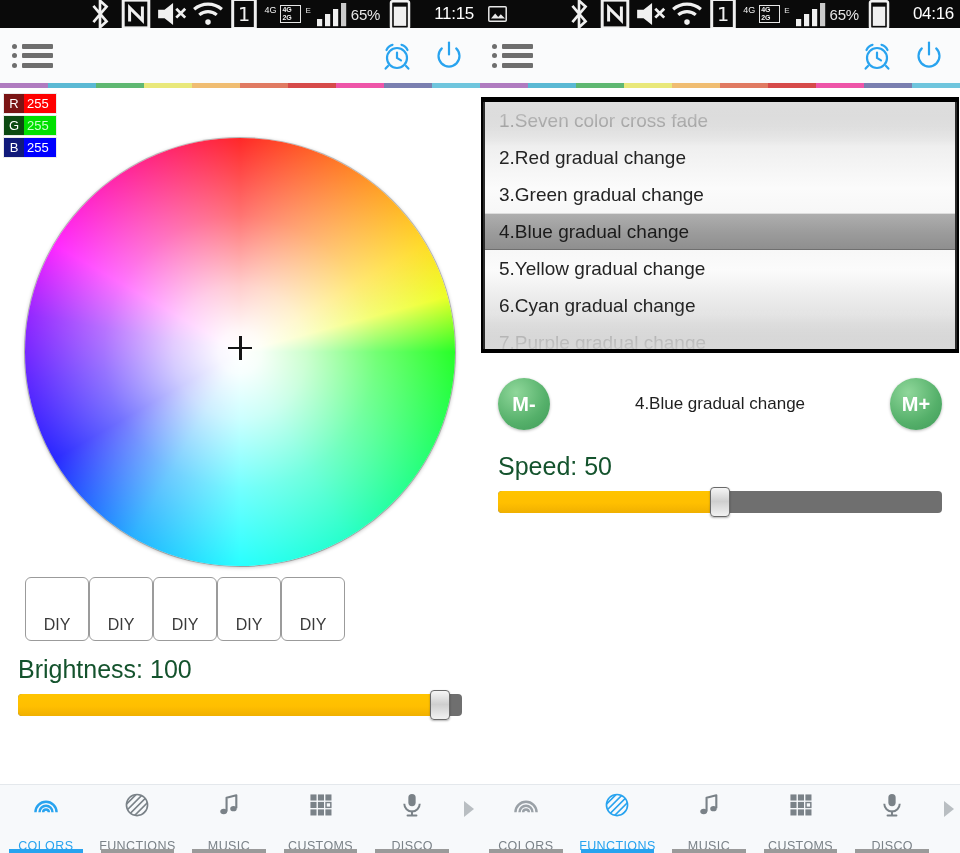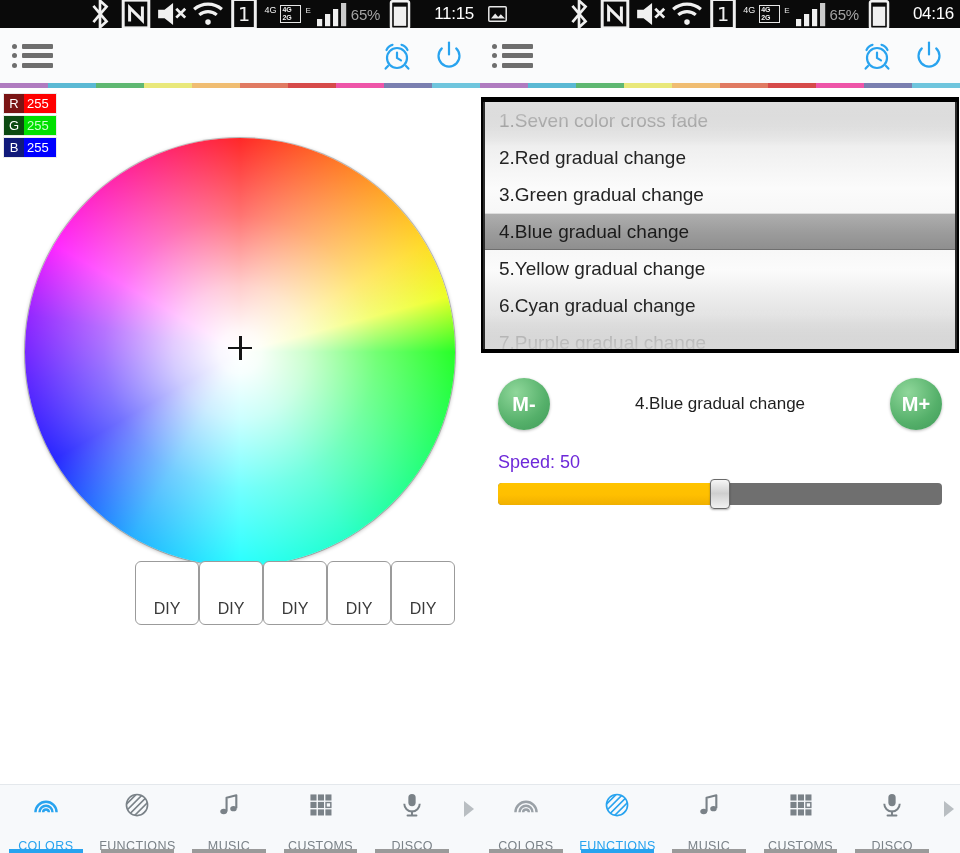--- a/index.html
+++ b/index.html
@@ -23,21 +23,21 @@
   .statusbar {
     position: relative; height: 28px; background: #0a0a0a;
     display: flex; align-items: center; padding: 0 6px 0 8px;
   }
   .sb-left { display: flex; align-items: center; gap: 6px; flex: 1; }
   .sb-right {
     display: flex; align-items: center; gap: 4px;
     color: #f2f2f2; font-size: 15px;
   }
   .sb-ico { display: inline-flex; align-items: center; color: #f2f2f2; }
-  .sb-pct { font-size: 15px; letter-spacing: -0.2px; color: #a3a3a3; }
+  .sb-pct { font-size: 15px; letter-spacing: -0.2px; color: #e5e5e5; }
   .sb-time { font-size: 17px; color: #ffffff; margin-left: 14px; letter-spacing: -0.3px; }
   .sb-4g {
     font-size: 9px; color: #f2f2f2; line-height: 1; position: relative; top: -4px;
   }
   .sb-e { font-size: 8px; color: #e8e8e8; position: relative; top: -4px; }
   .sb-dual {
     display: inline-flex; flex-direction: column; justify-content: center;
     border: 1.2px solid #e6e6e6; width: 21px; height: 18px; font-size: 7px;
     color: #f0f0f0; line-height: 8px; padding: 0 1px; position: relative;
   }
@@ -102,32 +102,32 @@
   .crosshair {
     position: absolute; width: 24px; height: 24px; pointer-events: none;
   }
   .crosshair::before, .crosshair::after {
     content: ""; position: absolute; background: #151515;
   }
   .crosshair::before { left: 11px; top: 0; width: 2.5px; height: 24px; }
   .crosshair::after  { top: 11px; left: 0; height: 2.5px; width: 24px; }
 
   .diy-row {
-    position: absolute; left: 0; top: 561px; width: 480px;
-    display: flex; justify-content: flex-end; padding: 0 25px;
+    position: absolute; left: 0; top: 577px; width: 480px;
+    display: flex; justify-content: flex-start; padding: 0 25px;
   }
   .diy-btn {
     width: 64px; height: 64px; border: 1px solid #9b9b9b; border-radius: 6px;
     background: #ffffff; display: flex; align-items: flex-end;
     justify-content: center; padding-bottom: 6px;
     font-size: 16px; color: #3a3a3a; cursor: pointer;
   }
 
   .slider-block { position: absolute; width: 100%; }
-  .slider-label { font-size: 18px; color: #6d28d9; }
+  .slider-label { font-size: 25px; color: #14532d; }
   .slider {
     position: relative; height: 22px; border-radius: 4px;
     background: #6f6f6f; overflow: visible;
   }
   .slider .fill {
     position: absolute; left: 0; top: 0; bottom: 0; border-radius: 4px;
     background: linear-gradient(#ffc400, #ffbf00 55%, #f0b000);
   }
   .slider .thumb {
     position: absolute; top: -4px; width: 20px; height: 30px; border-radius: 4px;
@@ -344,20 +344,27 @@
     </div>
 
     <div class="diy-row">
       <div class="diy-btn">DIY</div>
       <div class="diy-btn">DIY</div>
       <div class="diy-btn">DIY</div>
       <div class="diy-btn">DIY</div>
       <div class="diy-btn">DIY</div>
     </div>
 
+    <div class="slider-block" style="left:0; top:655px; padding:0 18px;">
+      <div class="slider-label">Brightness: 100</div>
+      <div class="slider" style="margin-top:10px;">
+        <div class="fill" id="bright-fill" style="width: 95%;"></div>
+        <div class="thumb" id="bright-thumb" style="left: 95%;"></div>
+      </div>
+    </div>
 
     <div class="tabbar">
       <div class="tab active">
         <svg class="ico" viewBox="0 0 32 32">
           <path d="M3 25a13 13 0 0 1 26 0" fill="none" stroke="#28a3ef" stroke-width="3"></path>
           <path d="M8 25a8 8 0 0 1 16 0" fill="none" stroke="#28a3ef" stroke-width="3"></path>
           <path d="M12.5 25a3.5 3.5 0 0 1 7 0" fill="none" stroke="#28a3ef" stroke-width="3"></path>
         </svg>
         <span class="t-label">COLORS</span>
         <span class="underline"></span>

